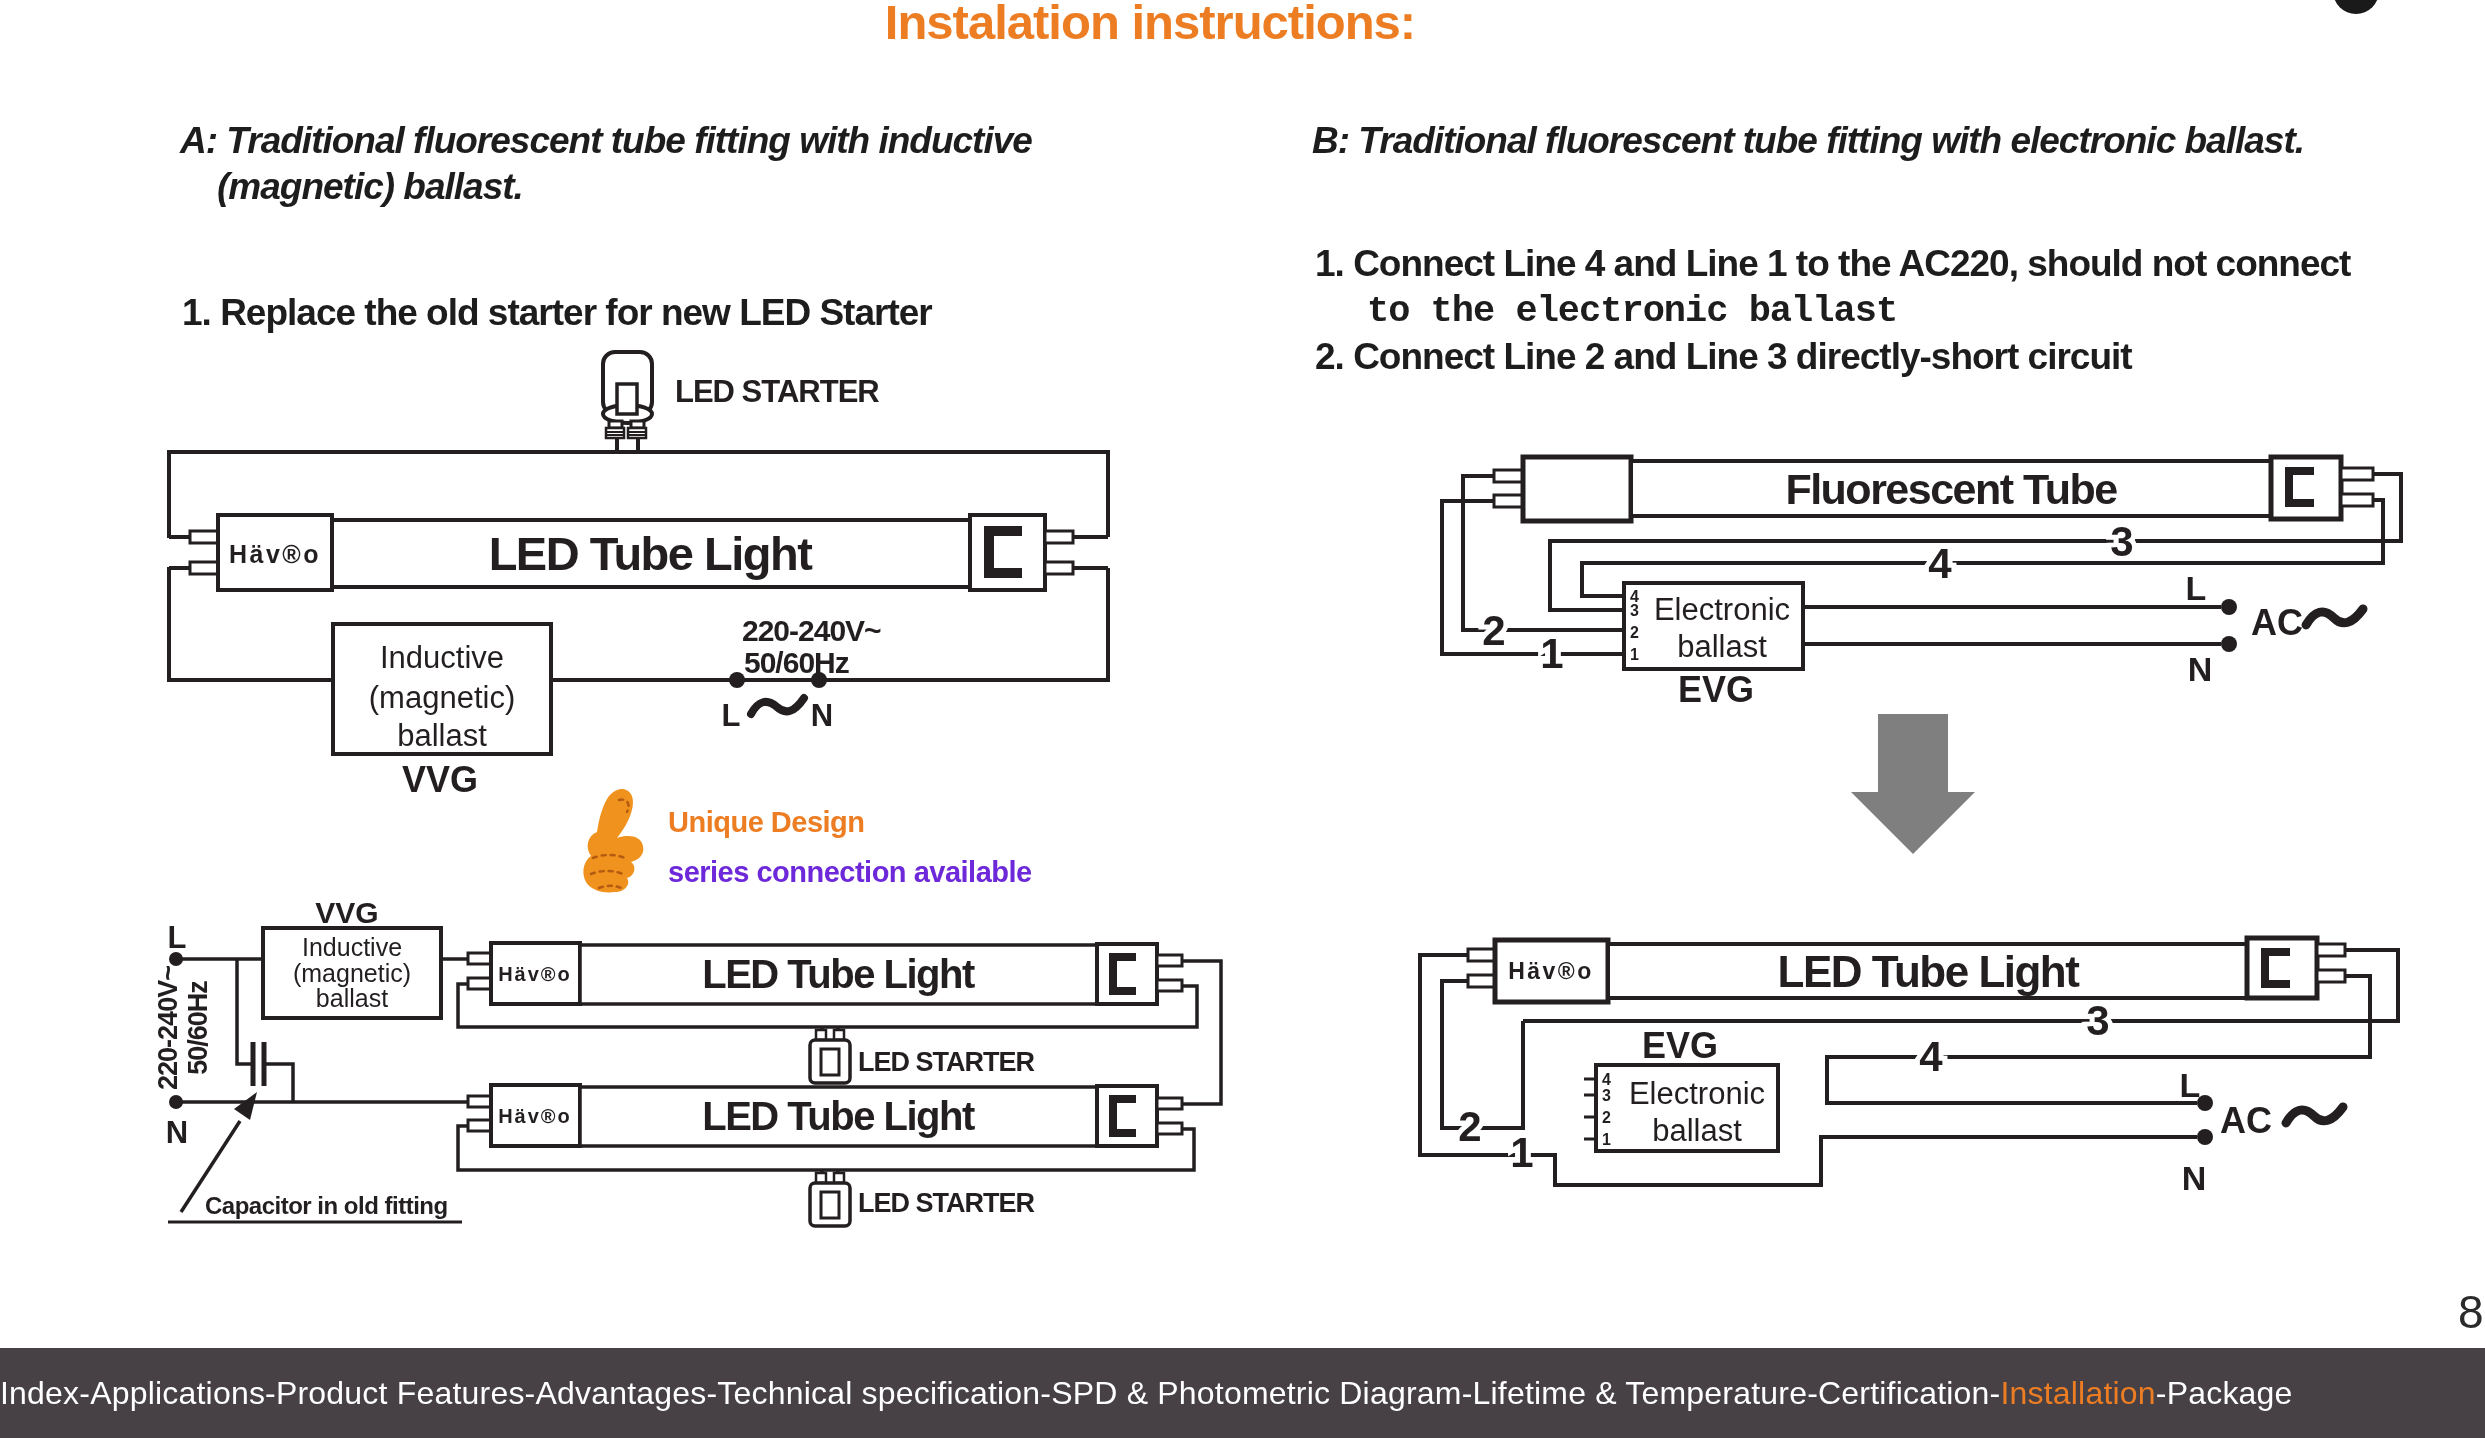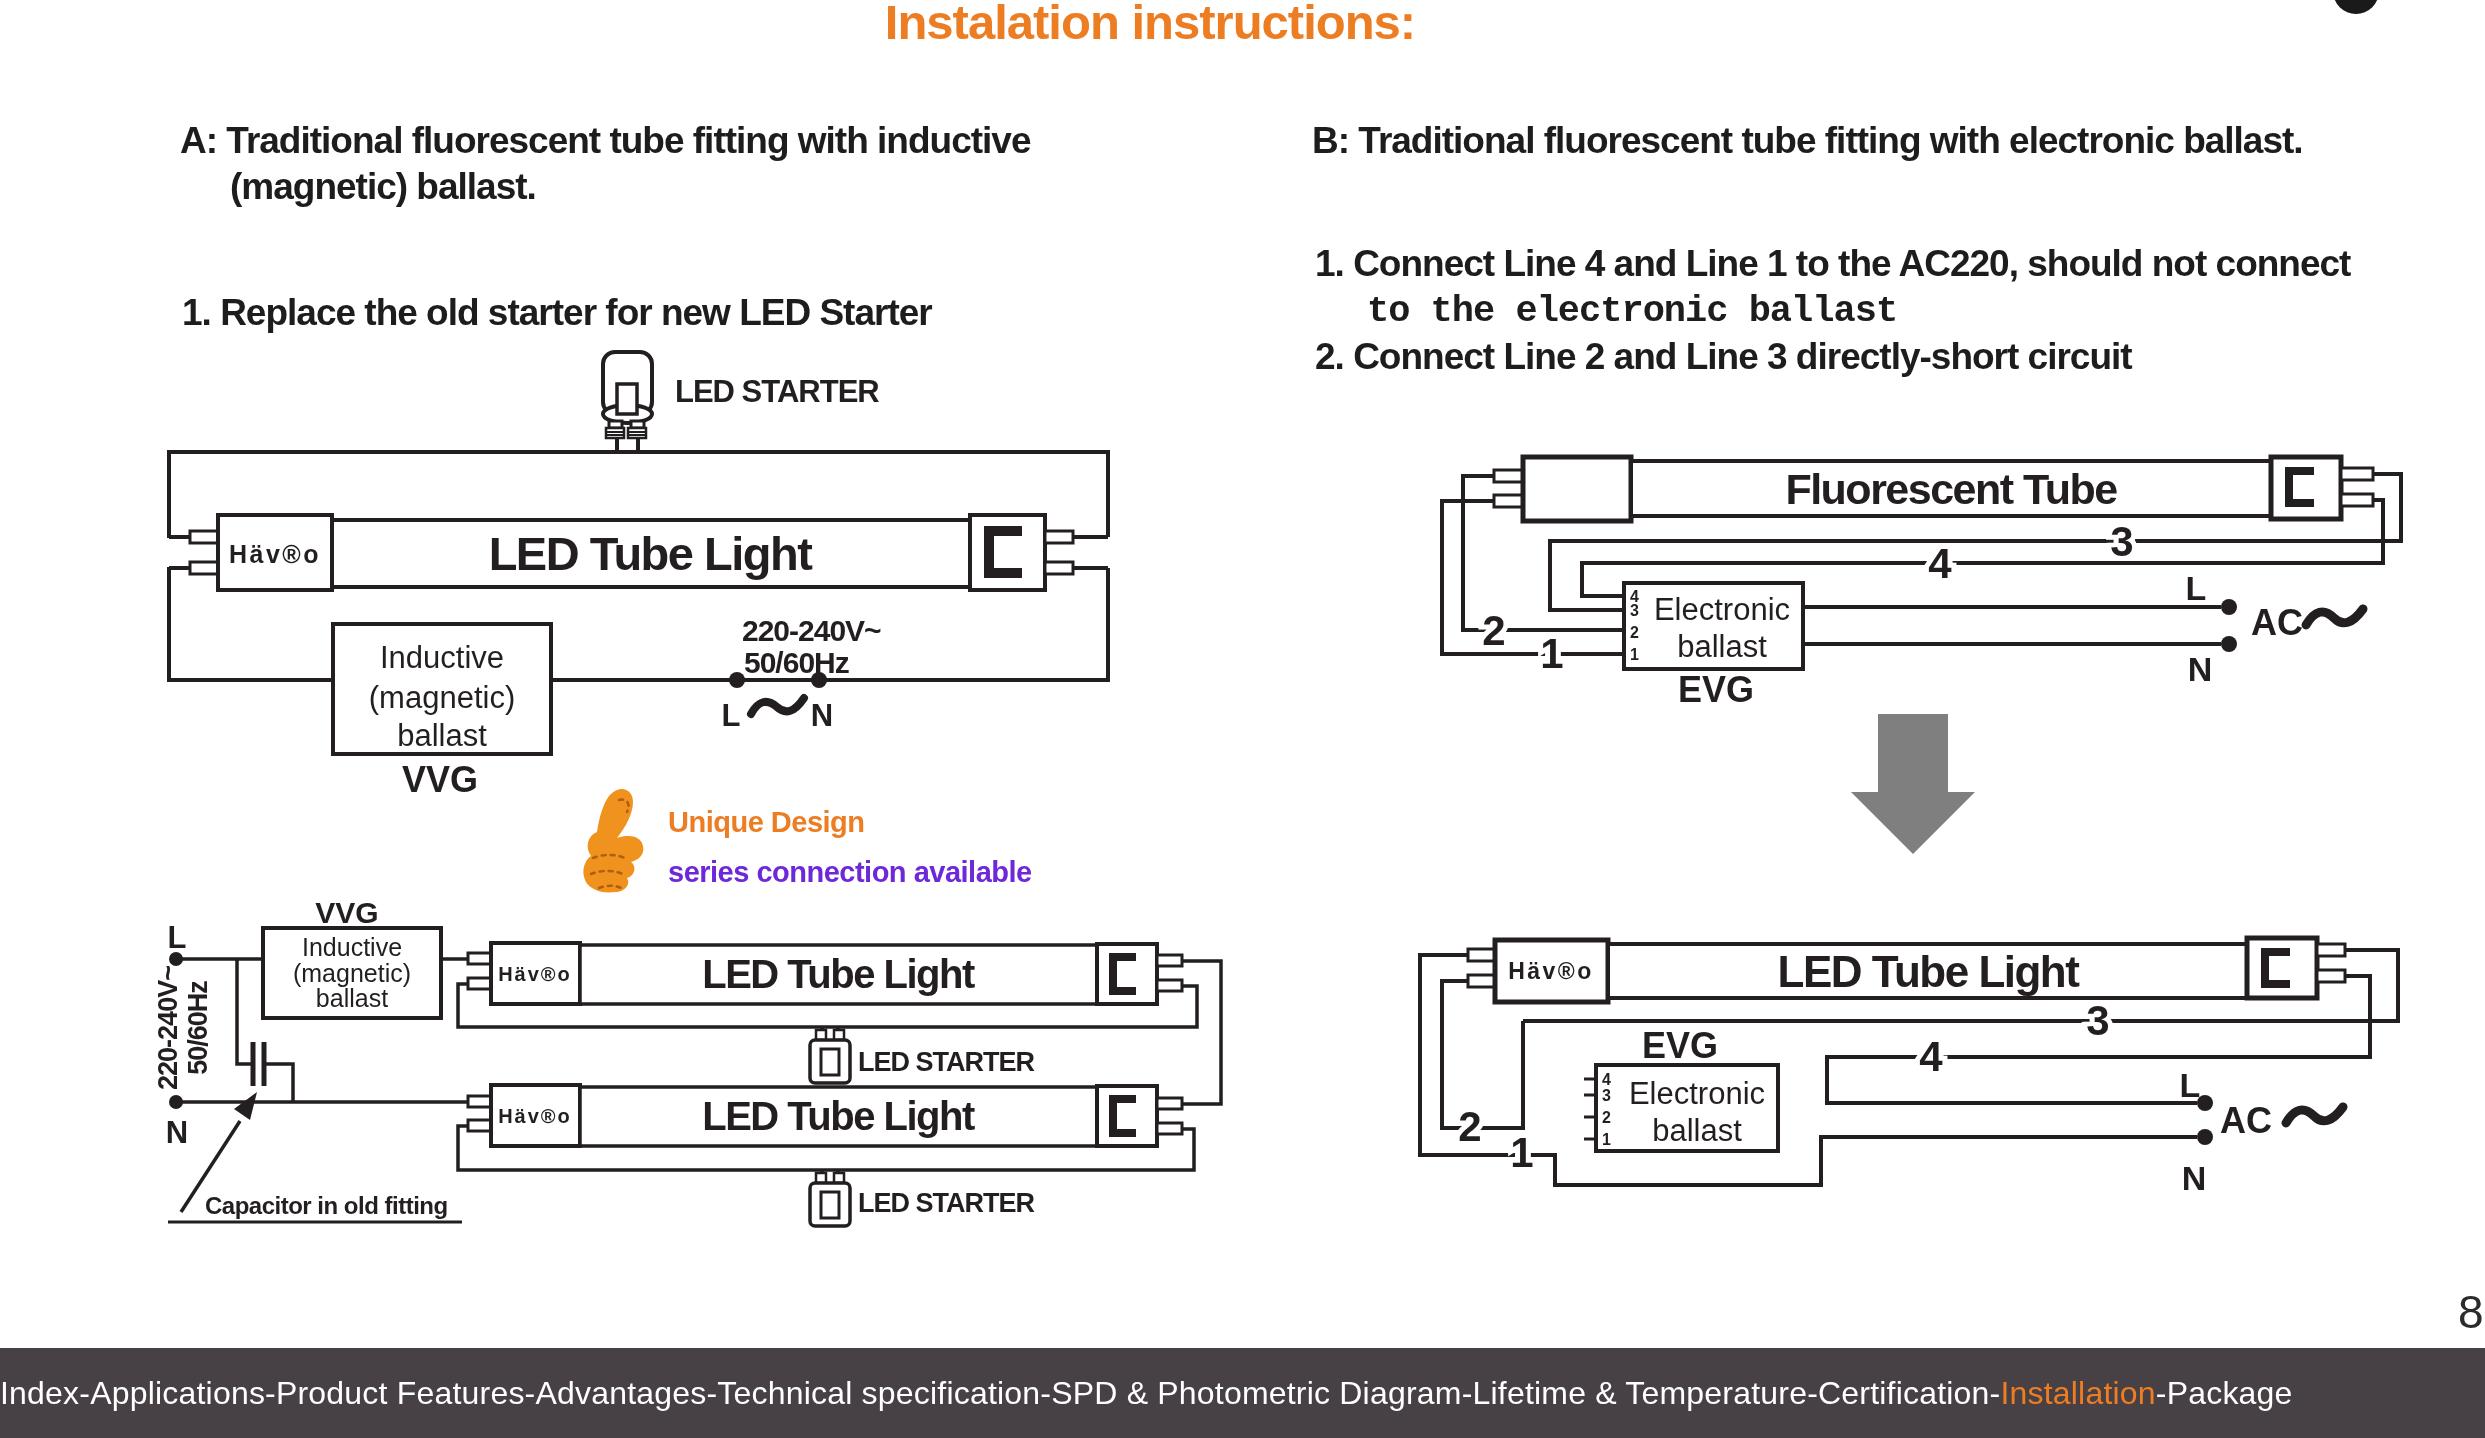--- a/index.html
+++ b/index.html
@@ -1,40 +1,40 @@
 <!DOCTYPE html>
 <html><head>
 <meta charset="utf-8">
 <style>
   html,body{margin:0;padding:0;}
   body{width:2485px;height:1438px;position:relative;overflow:hidden;background:#ffffff;
        font-family:"Liberation Sans",sans-serif;color:#1a1a1a;}
   .abs{position:absolute;}
   .title{font-size:49px;font-weight:bold;letter-spacing:-1px;white-space:nowrap;}
-  .h-a{font-size:37px;font-weight:bold;letter-spacing:-1px;white-space:nowrap;color:#1d1d1d;}
+  .h-a{font-size:37px;font-weight:bold;letter-spacing:-1px;white-space:nowrap;color:#1d1d1d;font-style:italic;}
   .step{font-size:37px;font-weight:bold;letter-spacing:-1px;white-space:nowrap;color:#1d1d1d;}
   .badge-line{font-size:29px;font-weight:bold;letter-spacing:-0.5px;white-space:nowrap;text-align:right;}
   .pagenum{font-size:46px;color:#2b2b2b;}
   .footer{left:0;top:1348px;width:2485px;height:90px;background:#474145;}
   .footer-text{line-height:90px;font-size:32px;letter-spacing:0.2px;
                color:#ffffff;white-space:nowrap;}
   .corner-dot{width:46px;height:46px;border-radius:50%;background:#1a1a1a;left:2333px;top:-32px;}
   svg{position:absolute;overflow:visible;}
   svg text{font-family:"Liberation Sans",sans-serif;fill:#231F20;}
   .wnum{paint-order:stroke;stroke:#ffffff;stroke-width:10px;font-weight:bold;}
 </style>
 </head>
 <body>
 
 <div class="abs corner-dot"></div>
 
 <div class="abs title" style="left:1150px;top:-6px;transform:translateX(-50%);color:#ED7D23;">Instalation instructions:</div>
 
 <div class="abs h-a" style="left:180px;top:120px;"><span>A</span><span>: Traditional fluorescent tube fitting with inductive</span></div>
-<div class="abs h-a" style="left:230px;top:166px;">(magnetic) ballast.</div>
+<div class="abs h-a" style="left:217px;top:166px;">(magnetic) ballast.</div>
 <div class="abs step" style="left:182px;top:252px;margin-top:40px;">1. Replace the old starter for new LED Starter</div>
 
 <div class="abs h-a" style="left:1312px;top:120px;"><span>B</span><span>: Traditional fluorescent tube fitting with electronic ballast.</span></div>
 <div class="abs step" style="left:1315px;top:243px;">1. Connect Line 4 and Line 1 to the AC220, should not connect</div>
 <div class="abs step" style="left:1367px;top:290px;font-family:Liberation Mono, monospace;">to the electronic ballast</div>
 <div class="abs step" style="left:1315px;top:336px;">2. Connect Line 2 and Line 3 directly-short circuit</div>
 
 <svg style="left:575px;top:782px;" width="86" height="126" viewBox="0 0 86 126">
   <path d="M34 14 C44 2 58 6 58 20 C58 32 50 46 42 56 C54 52 66 54 68 64 C70 72 64 78 56 80
            C62 84 60 94 52 96 C56 102 50 110 40 110 C28 112 14 108 10 98 C6 88 10 78 16 74

